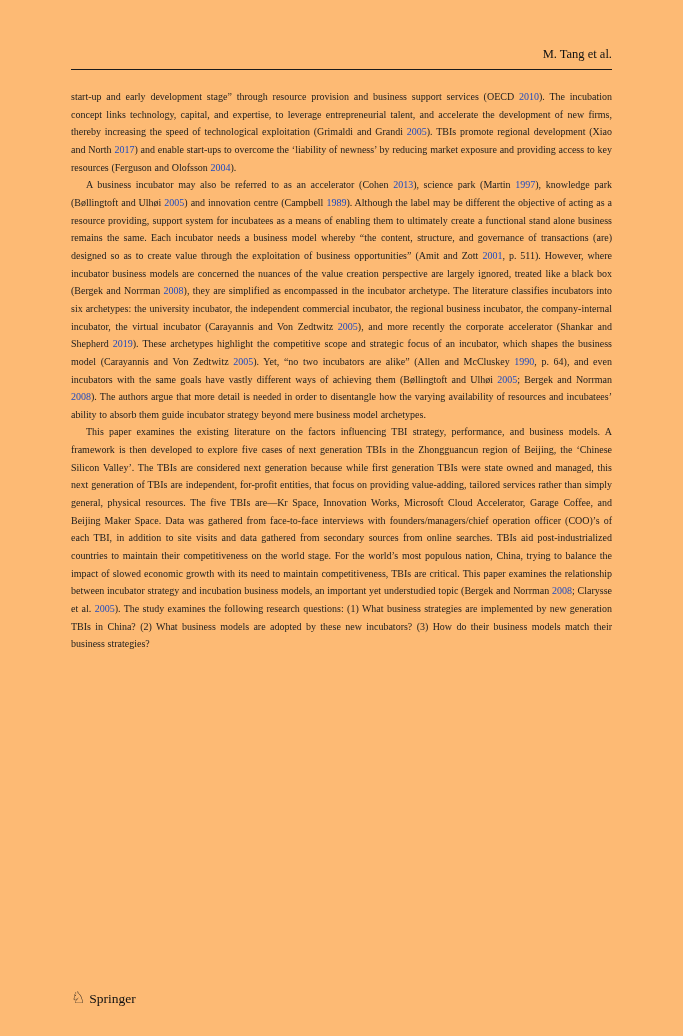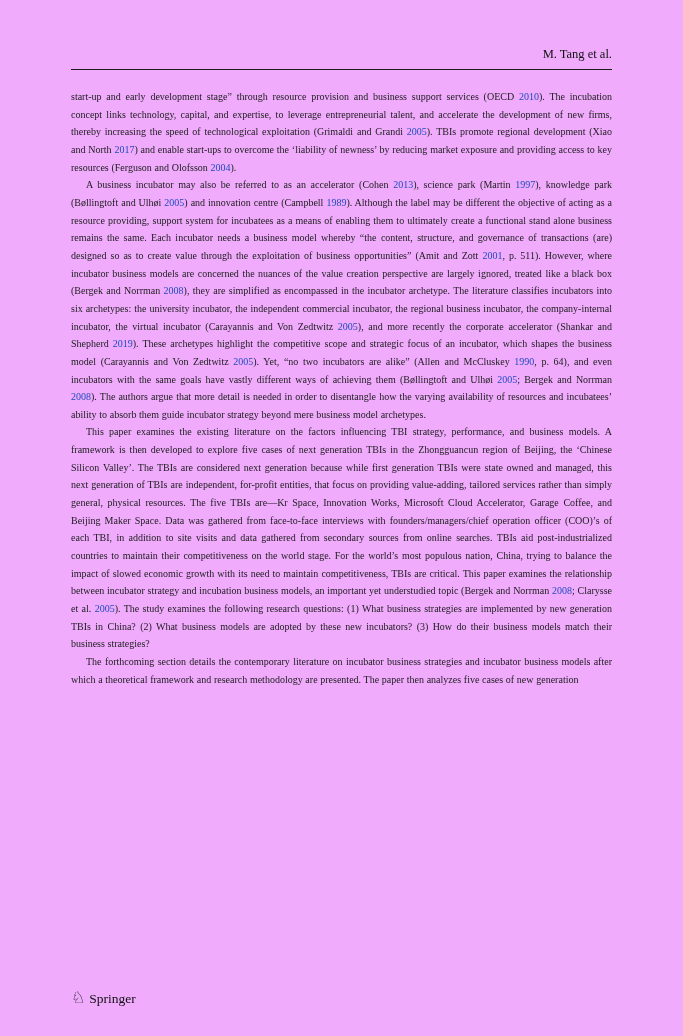--- a/index.html
+++ b/index.html
@@ -4,21 +4,21 @@
 <style>
   html, body {
     margin: 0;
     padding: 0;
     background: #ffffff;
   }
   .page {
     position: relative;
     width: 683px;
     height: 1036px;
-    background: #f0abfc;
+    background: #fdba74;
     box-sizing: border-box;
     font-family: "Liberation Serif", serif;
     color: #1c1c1c;
     overflow: hidden;
   }
   .page-header {
     position: absolute;
     top: 0;
     left: 71px;
     right: 71px;
@@ -82,21 +82,20 @@
   <header class="page-header">
     <div class="running-head">M. Tang et al.</div>
     <hr class="header-rule">
   </header>
 
   <main class="body-text">
 
   <p class="noindent">start-up and early development stage” through resource provision and business support services (OECD <span class="cite">2010</span>). The incubation concept links technology, capital, and expertise, to leverage entrepreneurial talent, and accelerate the development of new firms, thereby increasing the speed of technological exploitation (Grimaldi and Grandi <span class="cite">2005</span>). TBIs promote regional development (Xiao and North <span class="cite">2017</span>) and enable start-ups to overcome the ‘liability of newness’ by reducing market exposure and providing access to key resources (Ferguson and Olofsson <span class="cite">2004</span>).</p>
       <p>A business incubator may also be referred to as an accelerator (Cohen <span class="cite">2013</span>), science park (Martin <span class="cite">1997</span>), knowledge park (Bøllingtoft and Ulhøi <span class="cite">2005</span>) and innovation centre (Campbell <span class="cite">1989</span>). Although the label may be different the objective of acting as a resource providing, support system for incubatees as a means of enabling them to ultimately create a functional stand alone business remains the same. Each incubator needs a business model whereby “the content, structure, and governance of transactions (are) designed so as to create value through the exploitation of business opportunities” (Amit and Zott <span class="cite">2001</span>, p. 511). However, where incubator business models are concerned the nuances of the value creation perspective are largely ignored, treated like a black box (Bergek and Norrman <span class="cite">2008</span>), they are simplified as encompassed in the incubator archetype. The literature classifies incubators into six archetypes: the university incubator, the independent commercial incubator, the regional business incubator, the company-internal incubator, the virtual incubator (Carayannis and Von Zedtwitz <span class="cite">2005</span>), and more recently the corporate accelerator (Shankar and Shepherd <span class="cite">2019</span>). These archetypes highlight the competitive scope and strategic focus of an incubator, which shapes the business model (Carayannis and Von Zedtwitz <span class="cite">2005</span>). Yet, “no two incubators are alike” (Allen and McCluskey <span class="cite">1990</span>, p. 64), and even incubators with the same goals have vastly different ways of achieving them (Bøllingtoft and Ulhøi <span class="cite">2005</span>; Bergek and Norrman <span class="cite">2008</span>). The authors argue that more detail is needed in order to disentangle how the varying availability of resources and incubatees’ ability to absorb them guide incubator strategy beyond mere business model archetypes.</p>
       <p>This paper examines the existing literature on the factors influencing TBI strategy, performance, and business models. A framework is then developed to explore five cases of next generation TBIs in the Zhongguancun region of Beijing, the ‘Chinese Silicon Valley’. The TBIs are considered next generation because while first generation TBIs were state owned and managed, this next generation of TBIs are independent, for-profit entities, that focus on providing value-adding, tailored services rather than simply general, physical resources. The five TBIs are—Kr Space, Innovation Works, Microsoft Cloud Accelerator, Garage Coffee, and Beijing Maker Space. Data was gathered from face-to-face interviews with founders/managers/chief operation officer (COO)’s of each TBI, in addition to site visits and data gathered from secondary sources from online searches. TBIs aid post-industrialized countries to maintain their competitiveness on the world stage. For the world’s most populous nation, China, trying to balance the impact of slowed economic growth with its need to maintain competitiveness, TBIs are critical. This paper examines the relationship between incubator strategy and incubation business models, an important yet understudied topic (Bergek and Norrman <span class="cite">2008</span>; Clarysse et al. <span class="cite">2005</span>). The study examines the following research questions: (1) What business strategies are implemented by new generation TBIs in China? (2) What business models are adopted by these new incubators? (3) How do their business models match their business strategies?</p>
-      <p>The forthcoming section details the contemporary literature on incubator business strategies and incubator business models after which a theoretical framework and research methodology are presented. The paper then analyzes five cases of new generation</p>
     </main>
 
   <footer class="page-footer">
     <span class="logo-icon">♘</span>
     <span>Springer</span>
   </footer>
 
 </div>
 
 </body></html>

